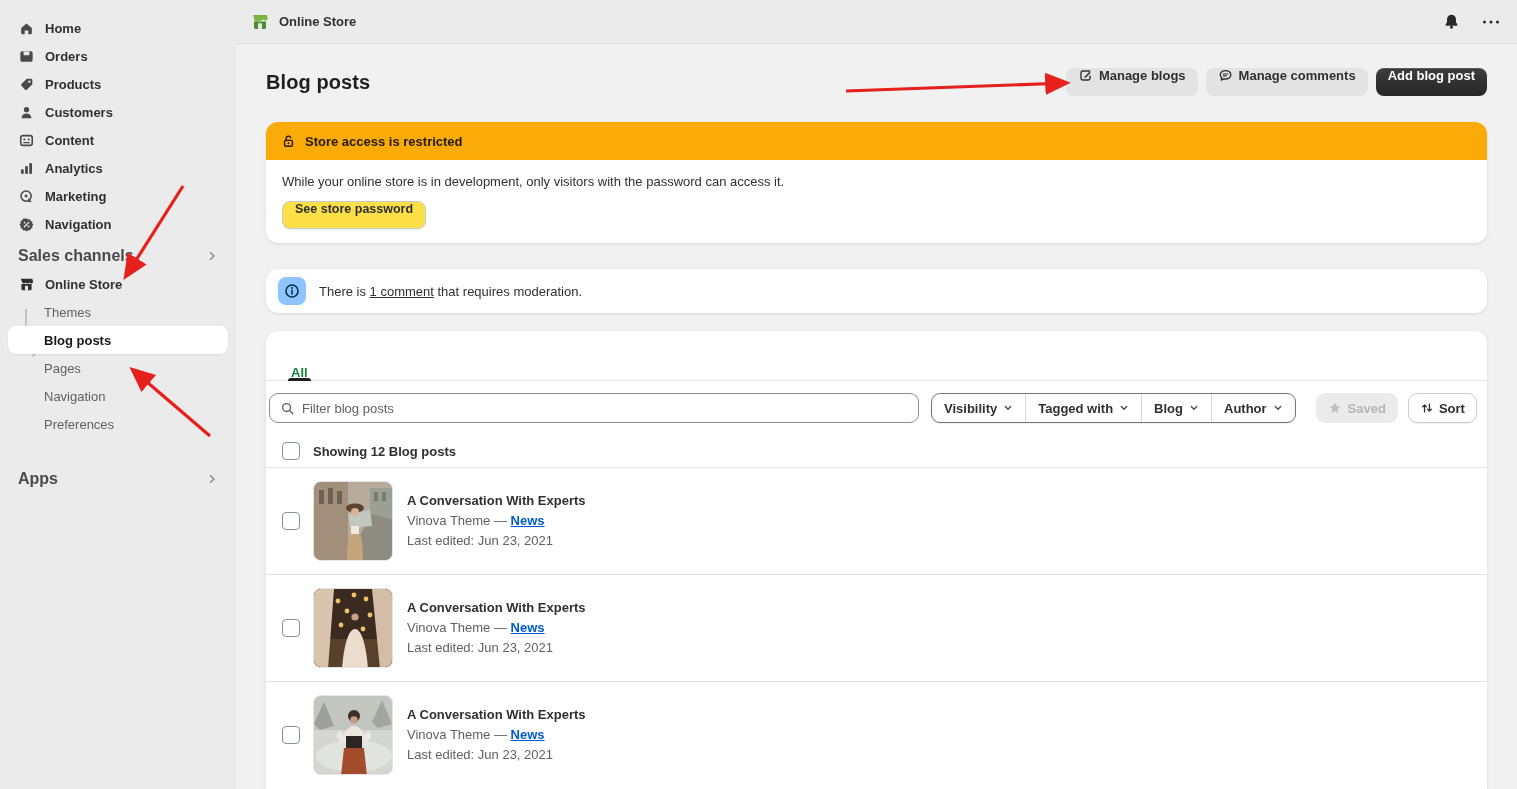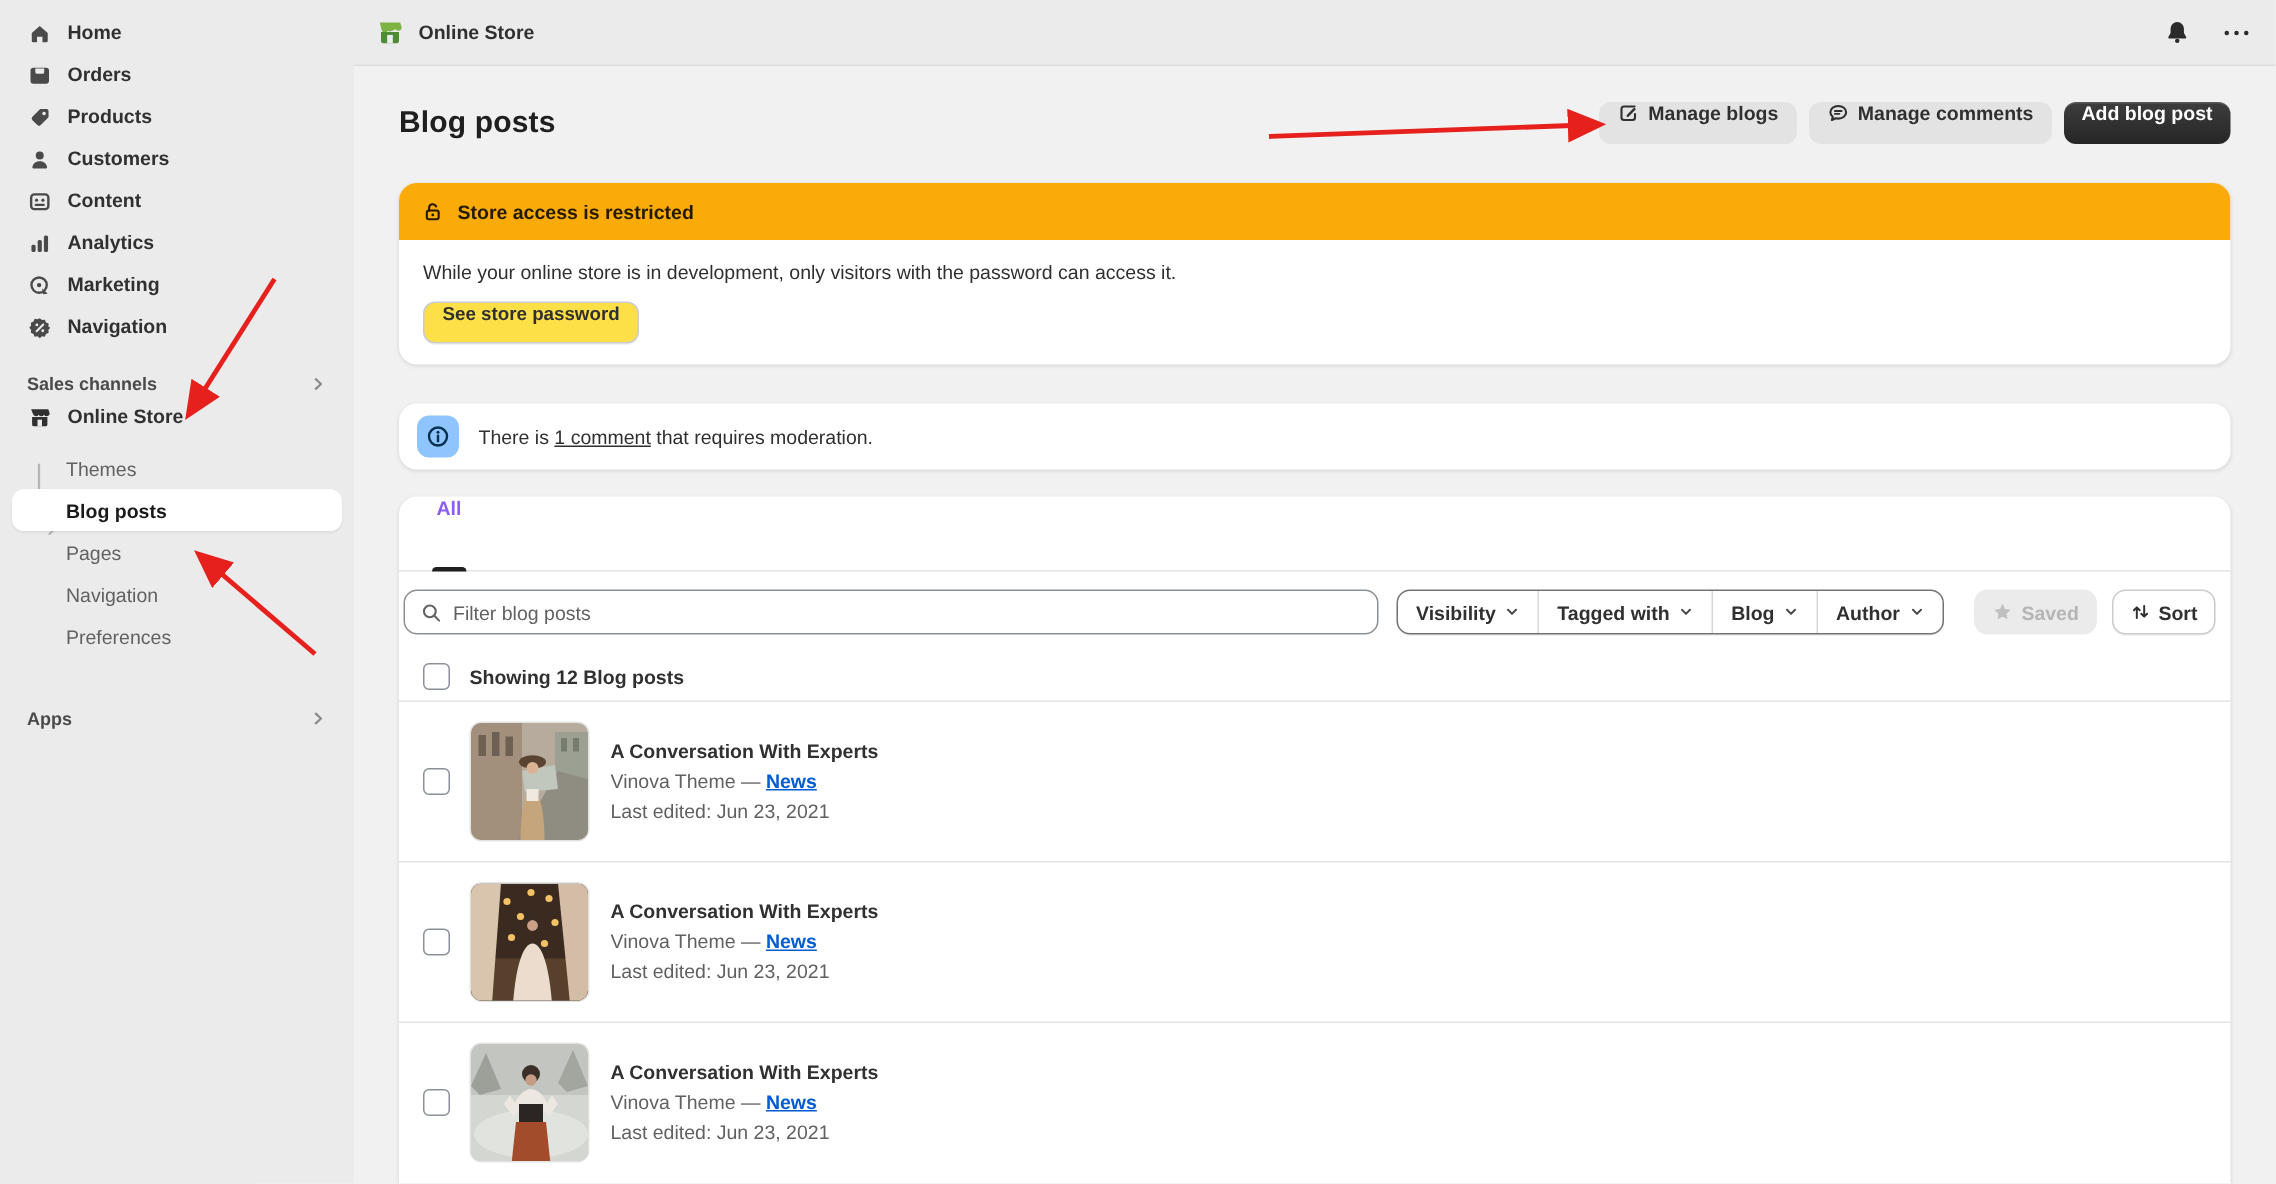--- a/index.html
+++ b/index.html
@@ -5,23 +5,23 @@
   * { margin:0; padding:0; box-sizing:border-box; }
   html,body { width:1517px; height:789px; overflow:hidden; }
   body {
     font-family:"Liberation Sans","DejaVu Sans",sans-serif;
     font-size:13px; color:#303030; background:#f1f1f1; position:relative;
   }
   svg { display:block; }
 
   
   .sidebar { position:absolute; left:0; top:0; bottom:0; width:236px; background:#ebebeb; padding-top:14px; z-index:2; }
-  .nav-item { height:28px; margin:0 8px; padding:0 10px; border-radius:8px; display:flex; align-items:flex-start; gap:10px; font-weight:bold; color:#303030; cursor:pointer; }
+  .nav-item { height:28px; margin:0 8px; padding:0 10px; border-radius:8px; display:flex; align-items:center; gap:10px; font-weight:bold; color:#303030; cursor:pointer; }
   .nav-item .ic { width:17px; height:17px; flex:0 0 17px; display:flex; align-items:center; justify-content:center; }
-  .section-head { height:28px; margin:4px 8px 0; padding:0 10px; display:flex; align-items:center; justify-content:space-between; font-size:12px; font-weight:bold; color:#4a4a4a; cursor:pointer; }
+  .section-head { height:28px; margin:4px 8px 0; padding:0 10px; display:flex; align-items:center; justify-content:space-between; font-size:16px; font-weight:bold; color:#4a4a4a; cursor:pointer; }
   .sub-item { height:28px; margin:0 8px; padding:0 10px 0 36px; border-radius:8px; display:flex; align-items:center; color:#616161; cursor:pointer; position:relative; }
   .sub-item.selected { background:#ffffff; color:#1a1a1a; font-weight:bold; box-shadow:0 1px 2px rgba(0,0,0,.06); }
   .tree-line { position:absolute; left:22px; top:309px; pointer-events:none; }
   .apps-gap { height:23px; }
 
   
   .topbar { position:absolute; left:236px; right:0; top:0; height:44px; background:#ebebeb; border-bottom:1px solid #dedede; display:flex; align-items:center; padding:0 14px; gap:9px; z-index:2; }
   .topbar-title { font-weight:bold; color:#303030; }
   .topbar-right { margin-left:auto; display:flex; align-items:center; gap:16px; }
   .icon-btn { width:24px; height:24px; display:flex; align-items:center; justify-content:center; cursor:pointer; }
@@ -45,21 +45,21 @@
   .banner-restricted .body p { margin-bottom:12px; color:#303030; }
 
   
   .banner-moderation { margin-top:26px; height:44px; display:flex; align-items:center; gap:13px; padding:0 12px; }
   .info-chip { width:28px; height:28px; border-radius:8px; background:#8ec4ff; display:flex; align-items:center; justify-content:center; }
   .banner-moderation a { color:#303030; text-decoration:underline; cursor:pointer; }
 
   
   .list-card { margin-top:18px; height:470px; overflow:hidden; }
   .tabs-row { height:50px; border-bottom:1px solid #e3e3e3; display:flex; align-items:center; padding:0 12px; }
-  .tab { position:relative; height:100%; display:flex; align-items:flex-start; padding:0 13px; font-weight:bold; color:#8b5cf6; cursor:pointer; }
+  .tab { position:relative; height:100%; display:flex; align-items:flex-end; padding:0 13px; font-weight:bold; color:#15803d; cursor:pointer; }
   .tab.active::after { content:""; position:absolute; left:10px; right:10px; bottom:-1px; height:3px; border-radius:3px 3px 0 0; background:#1f1f1f; }
   .filter-row { height:54px; display:flex; align-items:center; gap:10px; padding:0 3px; }
   .search-box { flex:1; max-width:650px; height:30px; border:1px solid #8a8f98; border-radius:9px; display:flex; align-items:center; gap:7px; padding:0 10px; background:#fff; }
   .search-box input { border:none; outline:none; font:inherit; color:#303030; width:100%; background:transparent; }
   .search-box input::placeholder { color:#616161; }
   .seg-group { display:flex; align-items:stretch; height:30px; border:1px solid #737373; border-radius:9px; background:#fff; box-shadow:0 1px 0 rgba(0,0,0,.05); overflow:hidden; margin-left:2px; }
   .seg { display:flex; align-items:center; gap:6px; padding:0 12px; font-weight:bold; color:#303030; cursor:pointer; }
   .seg + .seg { border-left:1px solid #d6d8da; }
   .btn-saved { margin-left:10px; height:30px; background:#ebebeb; color:#b5b5b5; border-radius:9px; padding:0 12px; display:flex; align-items:center; gap:6px; font-weight:bold; cursor:default; }
   .btn-sort { height:30px; background:#fff; border:1px solid #c9cccf; border-radius:9px; padding:0 11px; display:flex; align-items:center; gap:5px; font-weight:bold; color:#303030; cursor:pointer; box-shadow:0 1px 0 rgba(0,0,0,.05); }

